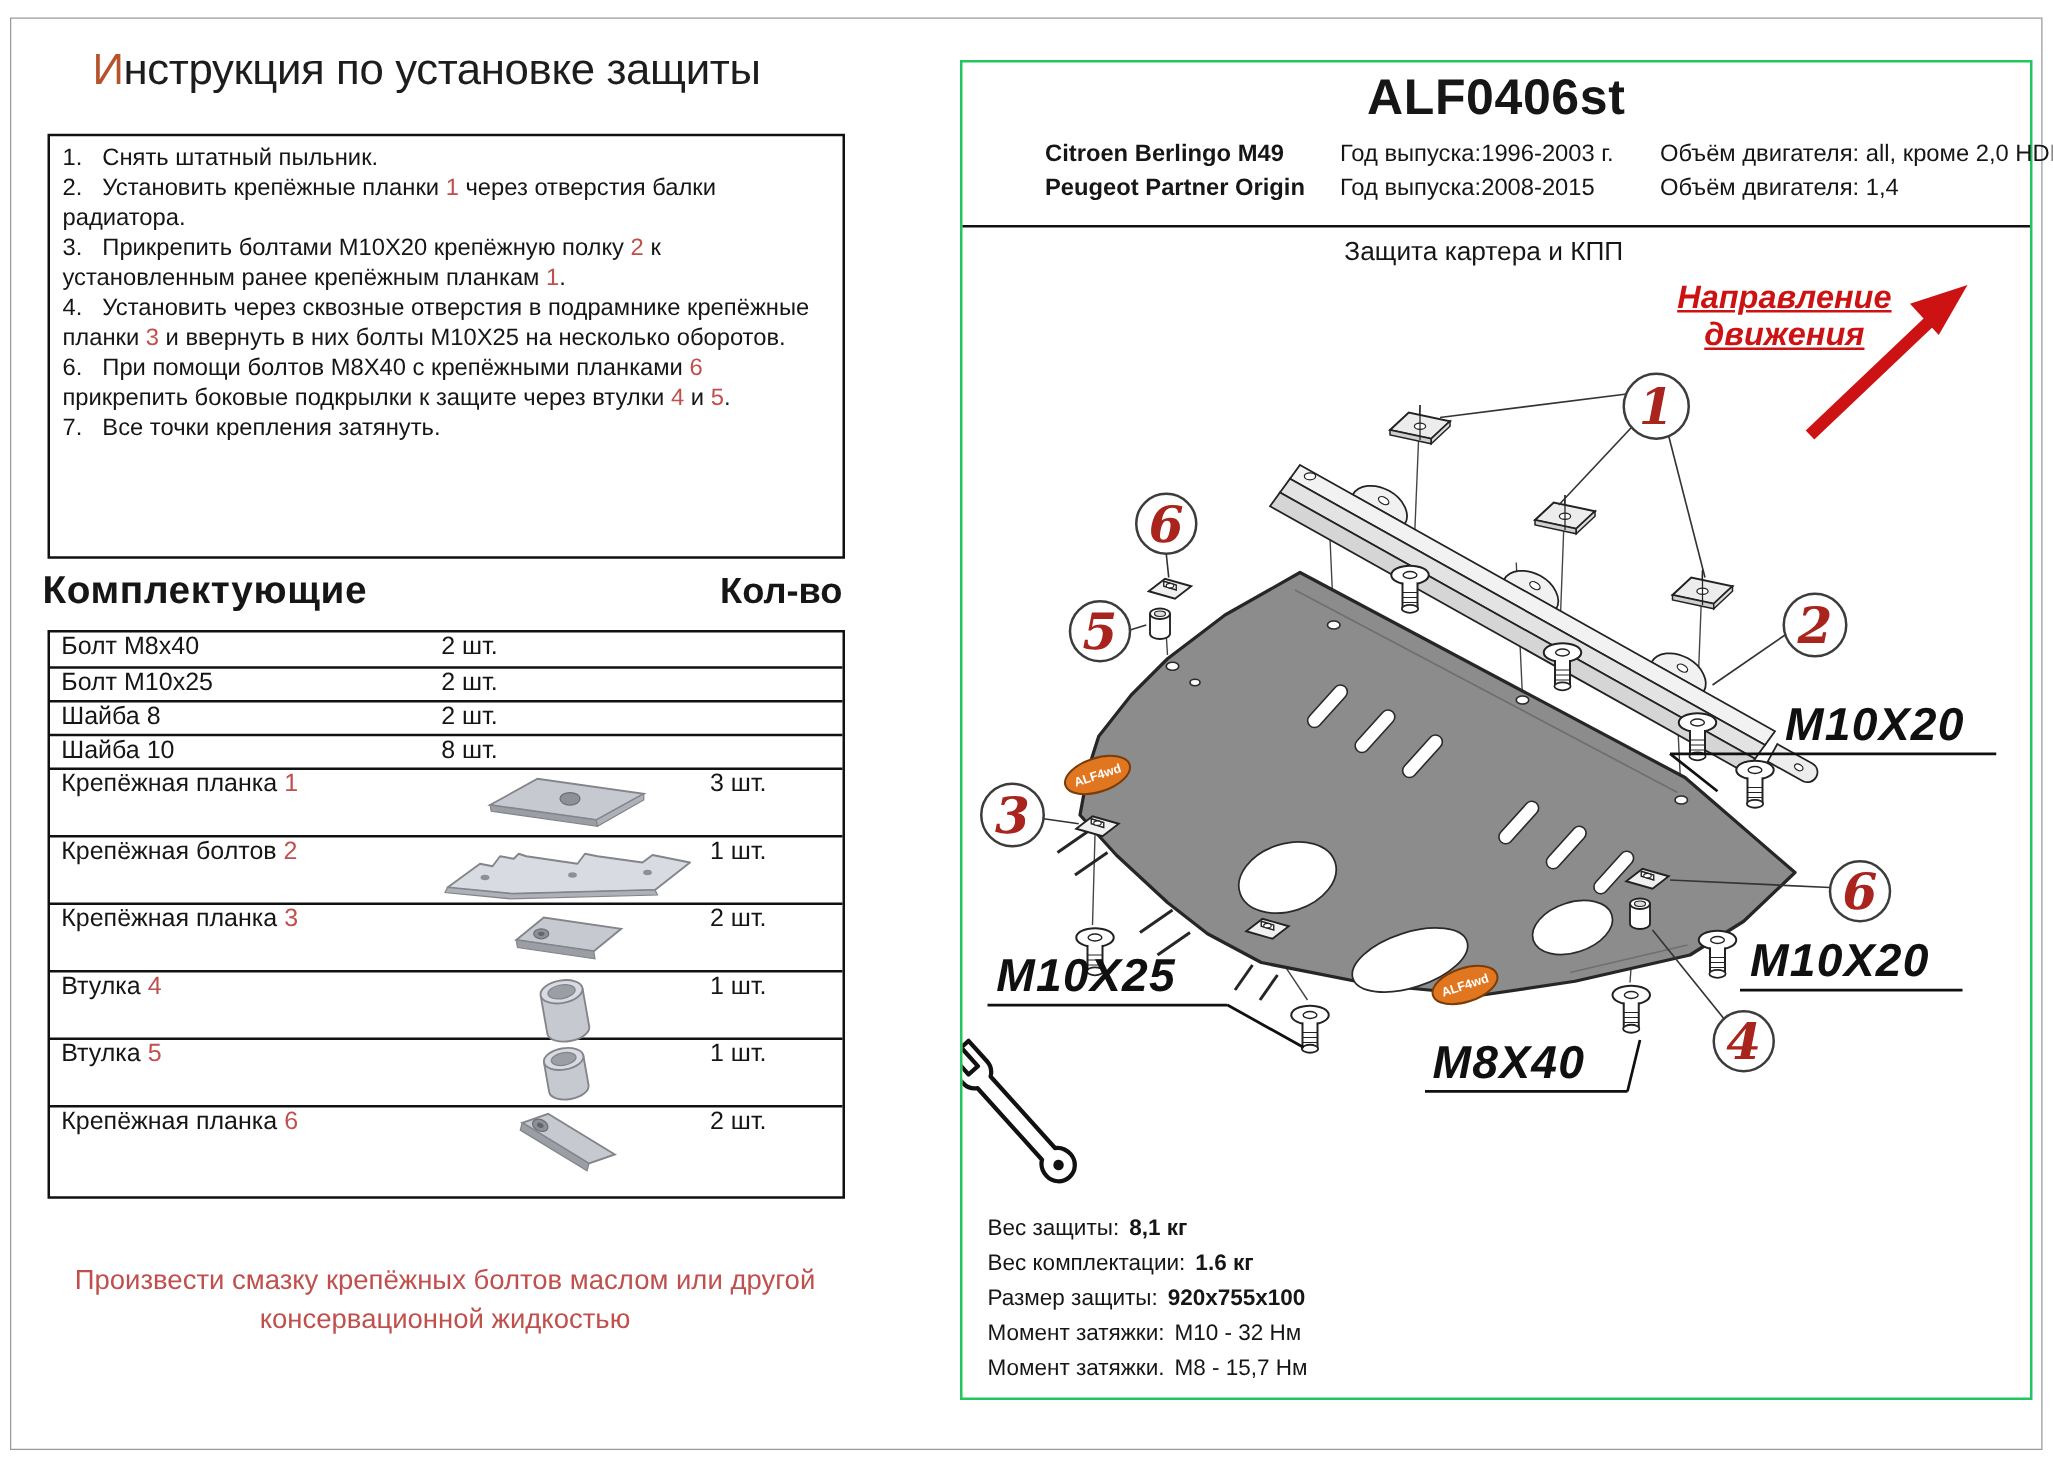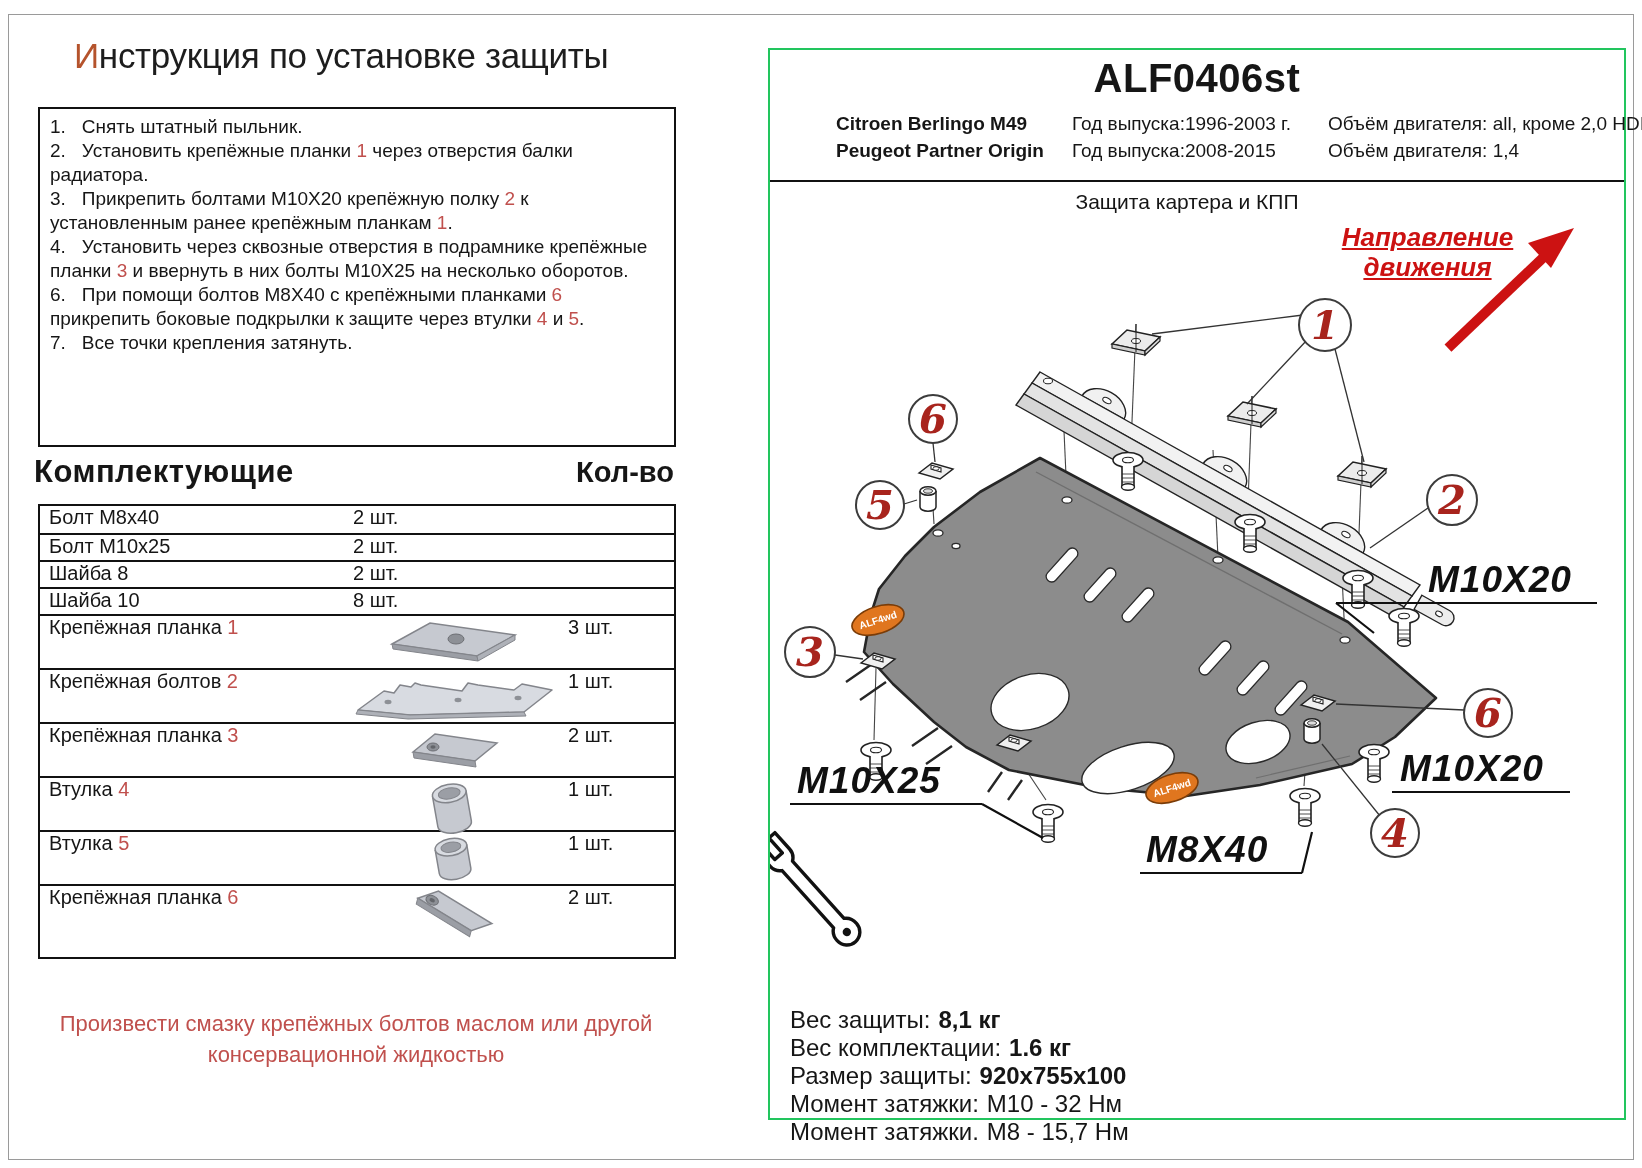--- a/index.html
+++ b/index.html
@@ -44,21 +44,21 @@
   .veh-rows{position:absolute;left:18px;top:60px;width:822px;}
   .veh-row{display:grid;grid-template-columns:236px 256px 1fr;font-size:19px;
     line-height:27px;white-space:nowrap;margin-left:48px;}
   .veh-row .model{font-weight:bold;}
   .diagram-title{position:absolute;left:232px;top:140px;width:370px;text-align:center;
     font-size:21px;}
   .direction{position:absolute;left:565px;top:172px;width:185px;text-align:center;
     font-size:26px;font-weight:bold;font-style:italic;color:var(--dir-red);
     line-height:30px;}
   .direction span{text-decoration:underline;}
-  .specs{position:absolute;left:20px;top:956px;font-size:24px;line-height:28px;
+  .specs{position:absolute;left:20px;top:918px;font-size:18px;line-height:28px;
     white-space:nowrap;}
   .spec-line .sval{padding-left:8px;}
   .spec-line .sval.b{font-weight:bold;}
   .diagram-svg{position:absolute;left:770px;top:182px;width:854px;height:784px;}
   
   .lead{stroke:#333;stroke-width:1.3;fill:none;}
   .axis{stroke:#444;stroke-width:1.1;fill:none;}
   .callout-circ{fill:#fff;stroke:#3c3c3c;stroke-width:2;}
   .callout-num{font-family:"DejaVu Serif",serif;font-style:italic;font-weight:bold;
     font-size:40px;fill:var(--callout-red);}

